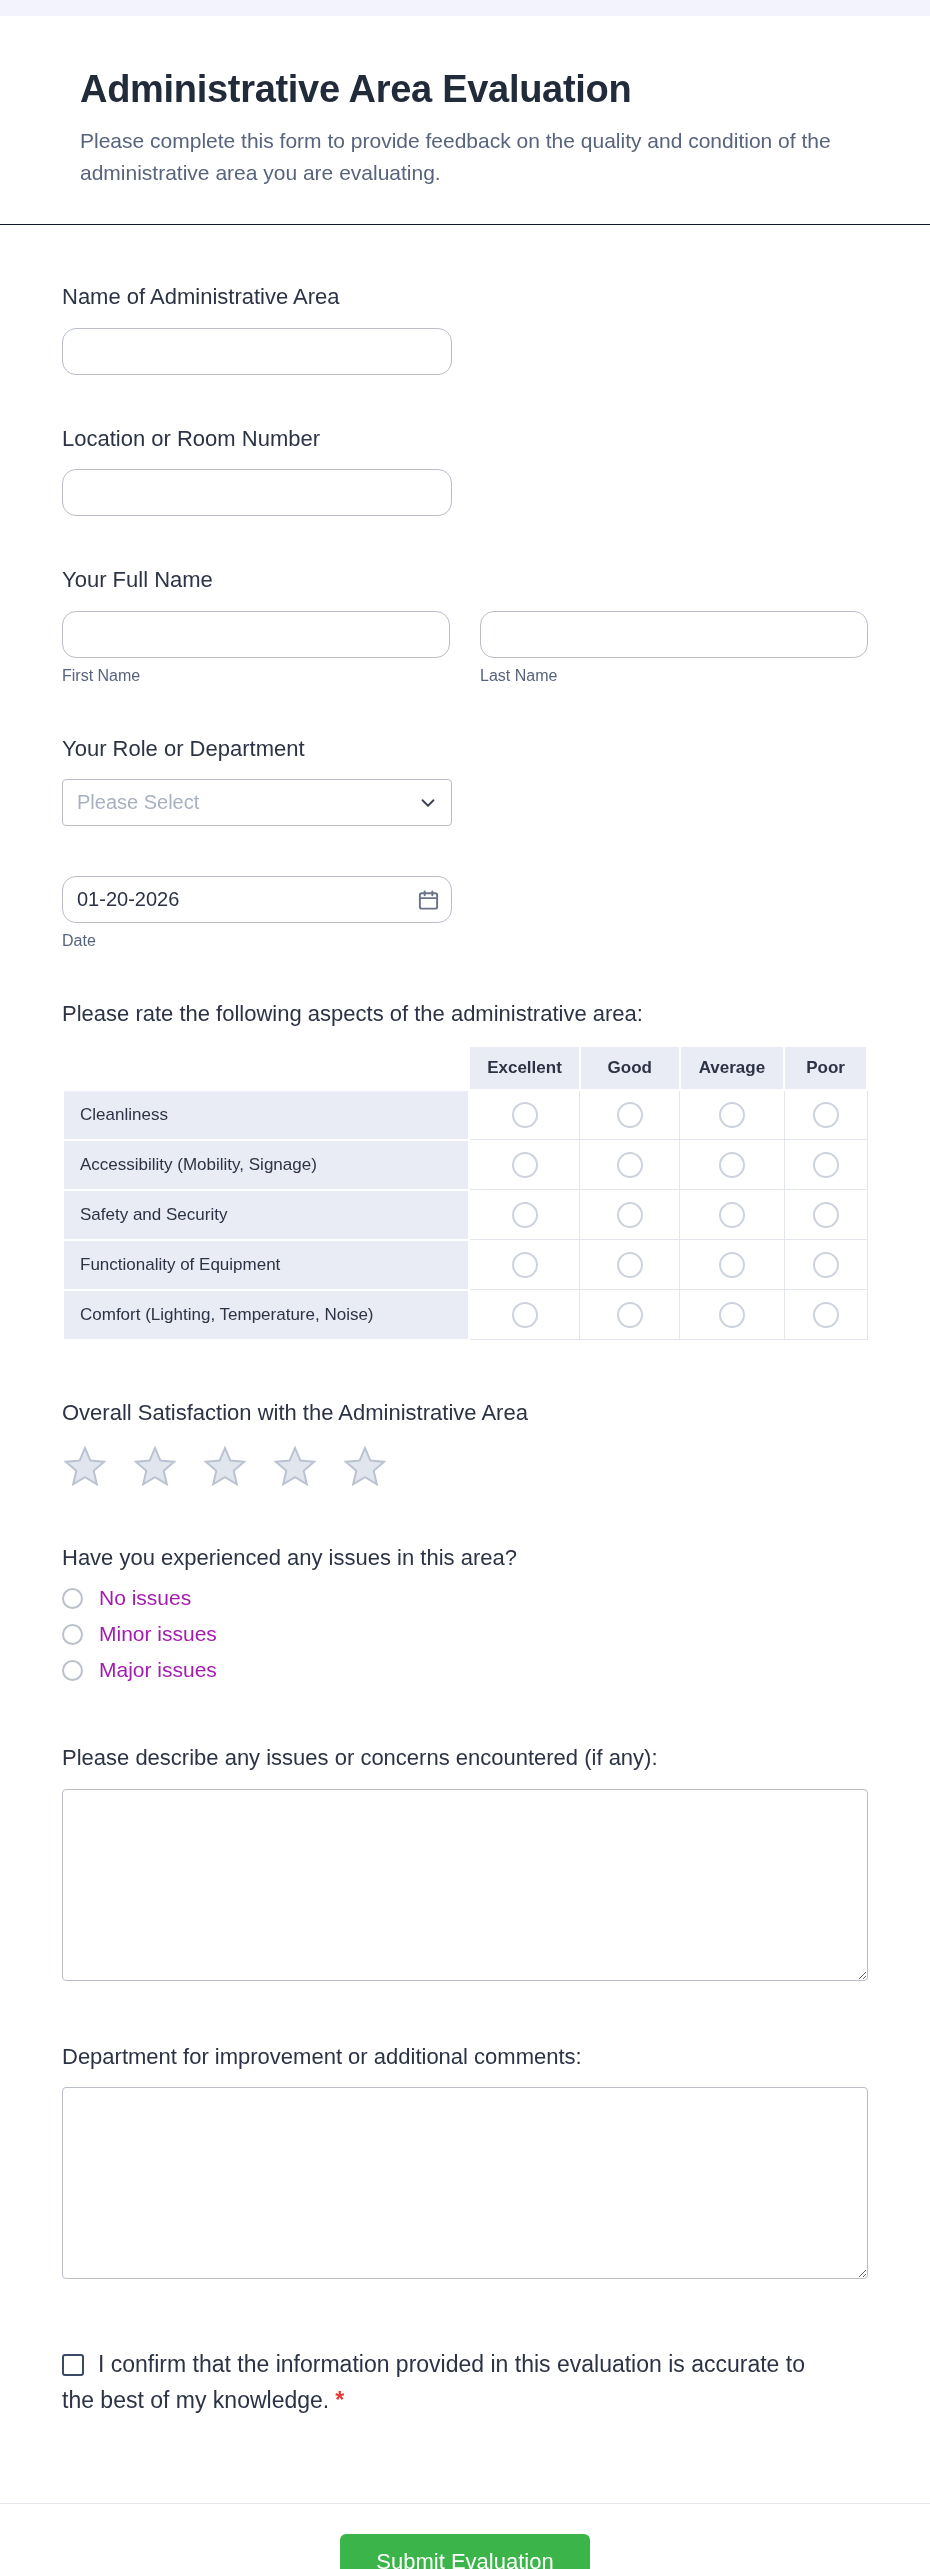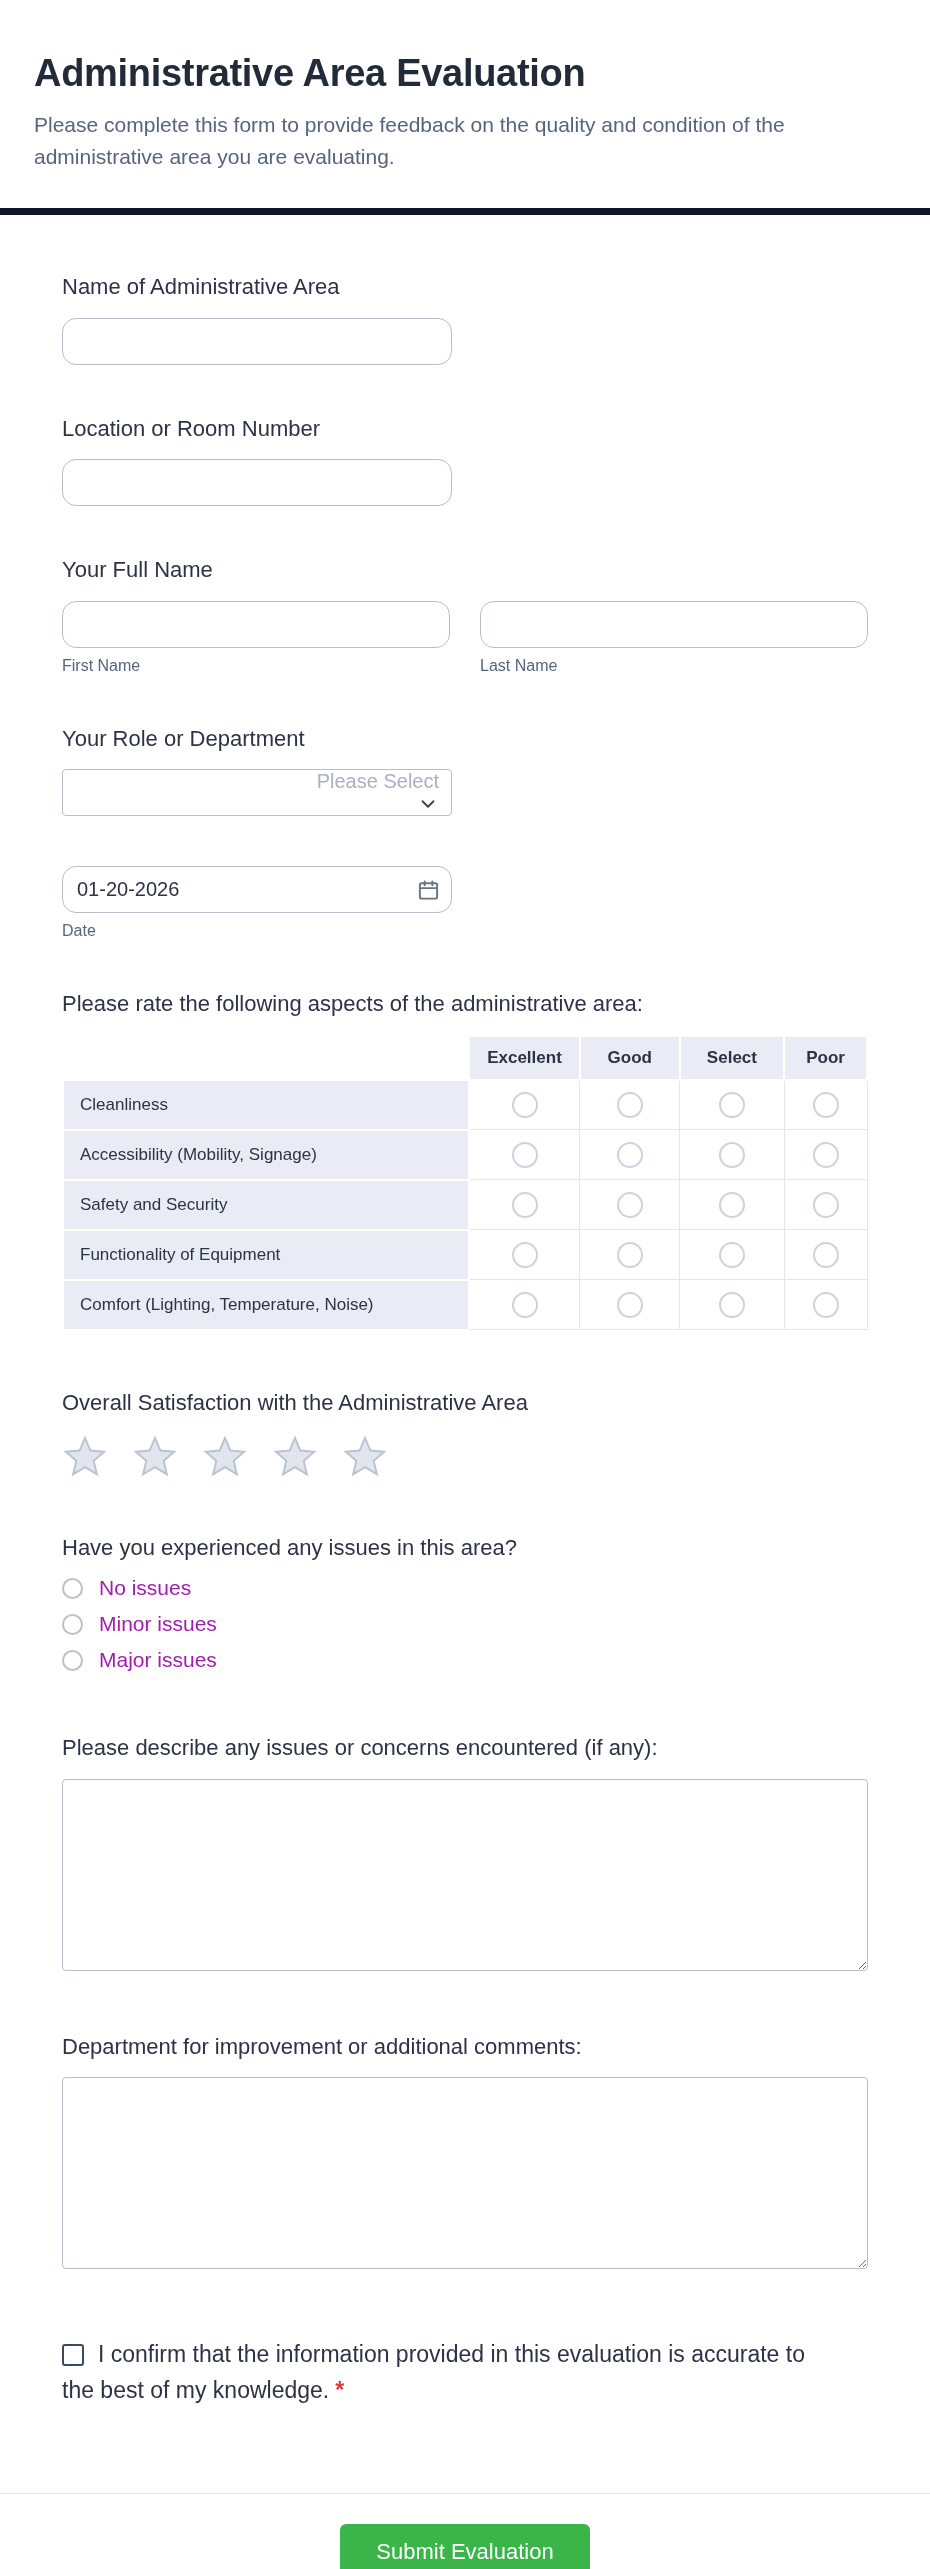--- a/index.html
+++ b/index.html
@@ -9,22 +9,23 @@
     font-family: "Liberation Sans", "DejaVu Sans", sans-serif;
     width: 930px;
   }
   .card {
     width: 930px;
     background: #ffffff;
     margin: 0 0 34px 0;
   }
   
   .form-header {
-    padding: 52px 62px 36px 34px;
-    border-bottom: 7px solid #0f172a;
+    padding: 52px 62px 36px 80px;
+    border-bottom: 1px solid #0f172a;
+    margin-top: 16px;
   }
   .form-header h1 {
     margin: 0;
     font-size: 38px;
     font-weight: 700;
     color: #222b3a;
     letter-spacing: -0.3px;
   }
   .subtitle {
     margin: 14px 0 0 0;
@@ -63,24 +64,23 @@
   }
   .name-row { display: flex; gap: 30px; }
   .name-col { flex: 1; }
   .name-col .text-input { width: 100%; }
   
   .select-box {
     width: 390px; height: 47px;
     border: 1px solid #b8bdc9;
     border-radius: 4px;
     background: #fff;
-    display: flex; align-items: flex-end;
+    display: flex; align-items: center;
     padding: 0 12px 0 14px;
     cursor: pointer;
-    flex-direction: column;
   }
   .select-box .placeholder {
     flex: 1;
     font-size: 20px;
     color: #a9b1c0;
   }
   .select-box svg { width: 22px; height: 22px; stroke: #3a4150; }
   
   .date-box { position: relative; width: 390px; }
   .date-box .text-input { width: 100%; padding-right: 50px; }
@@ -267,21 +267,21 @@
             <col style="width:13.8%">
             <col style="width:12.4%">
             <col style="width:13.0%">
             <col style="width:10.3%">
         </colgroup>
         <thead>
           <tr>
             <th class="corner"></th>
             <th>Excellent</th>
             <th>Good</th>
-            <th>Select</th>
+            <th>Average</th>
             <th>Poor</th>
           </tr>
         </thead>
         <tbody>
           <tr>
             <th>Cleanliness</th>
             <td><span class="m-radio"></span></td>
             <td><span class="m-radio"></span></td>
             <td><span class="m-radio"></span></td>
             <td><span class="m-radio"></span></td>

